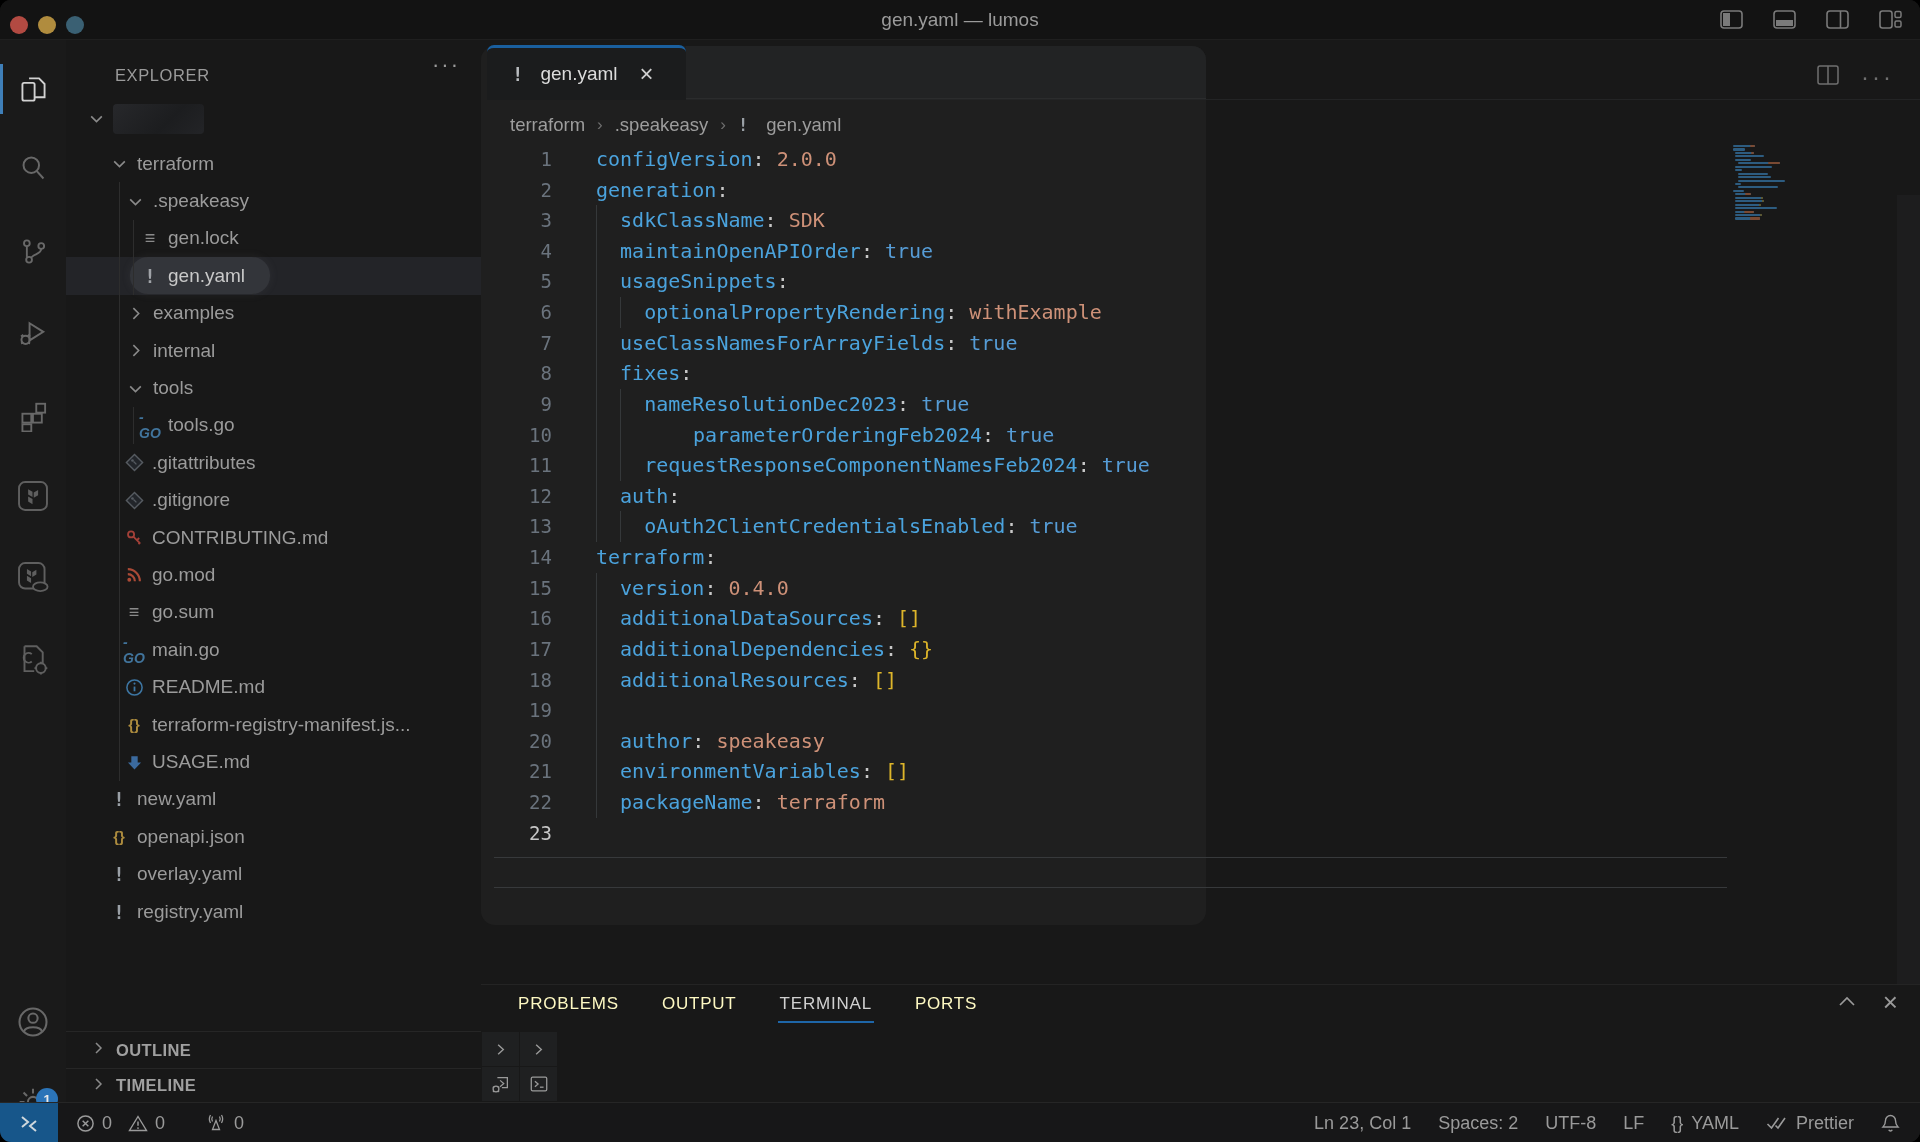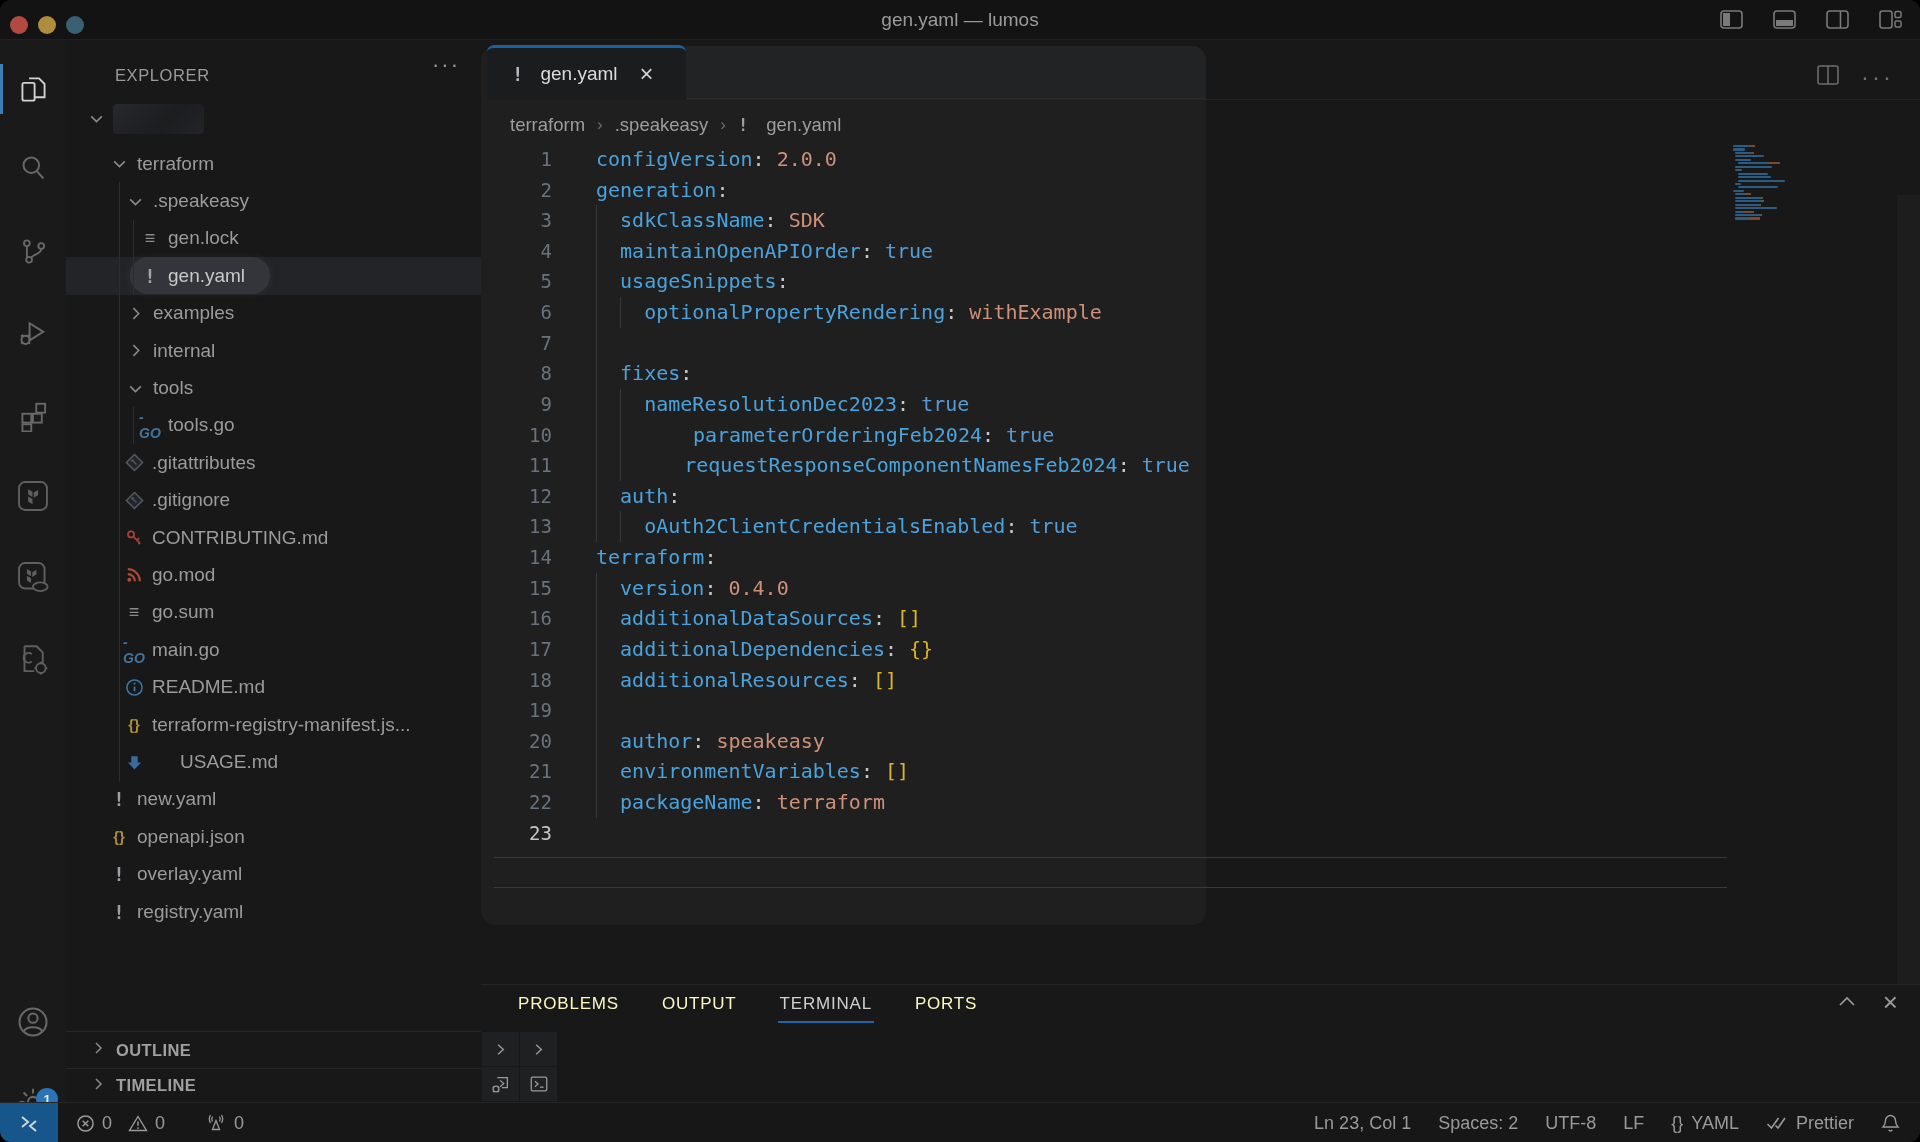--- a/index.html
+++ b/index.html
@@ -349,21 +349,21 @@
             </svg>
           </span>
           <span style="position: relative;">README.md</span>
         </div>
         <div class="tree-row" style="top: 561px; padding-left: 57px;">
           <span class="ticon">
             <span class="braces">{}</span>
           </span>
           <span style="position: relative;">terraform-registry-manifest.js...</span>
         </div>
-        <div class="tree-row" style="top: 598.4px; padding-left: 57px; gap: 28px;">
+        <div class="tree-row" style="top: 598.4px; padding-left: 57px;">
           <span class="ticon">
             <svg width="17" height="17" viewBox="0 0 16 16">
               <path d="M5 2h6v6h3.2L8 14.5 1.8 8H5z" fill="#3b6a9e"></path>
             </svg>
           </span>
           <span style="position: relative;">USAGE.md</span>
         </div>
         <div class="tree-row" style="top: 635.8px; padding-left: 42px;">
           <span class="ticon">
             <span class="excl">!</span>
@@ -451,20 +451,21 @@
         </div>
         <div class="code-line" style="top: 153.1px;">
           <span class="lnum">6</span>
           <span class="cguide" style="left: 115px; top: 0px; height: 30.62px;"></span>
           <span class="cguide" style="left: 139.09px; top: 0px; height: 30.62px;"></span>
           <span class="ltext" style="left: 163.18px;"><span class="tk-k">optionalPropertyRendering</span><span class="tk-p">: </span><span class="tk-s">withExample</span></span>
         </div>
         <div class="code-line" style="top: 183.72px;">
           <span class="lnum">7</span>
           <span class="cguide" style="left: 115px; top: 0px; height: 30.62px;"></span>
+          <span class="ltext" style="left: 139.09px;"><span class="tk-k">useClassNamesForArrayFields</span><span class="tk-p">: </span><span class="tk-b">true</span></span>
         </div>
         <div class="code-line" style="top: 214.34px;">
           <span class="lnum">8</span>
           <span class="cguide" style="left: 115px; top: 0px; height: 30.62px;"></span>
           <span class="ltext" style="left: 139.09px;"><span class="tk-k">fixes</span><span class="tk-p">:</span></span>
         </div>
         <div class="code-line" style="top: 244.96px;">
           <span class="lnum">9</span>
           <span class="cguide" style="left: 115px; top: 0px; height: 30.62px;"></span>
           <span class="cguide" style="left: 139.09px; top: 0px; height: 30.62px;"></span>
@@ -473,21 +474,21 @@
         <div class="code-line" style="top: 275.58px;">
           <span class="lnum">10</span>
           <span class="cguide" style="left: 115px; top: 0px; height: 30.62px;"></span>
           <span class="cguide" style="left: 139.09px; top: 0px; height: 30.62px;"></span>
           <span class="ltext" style="left: 168px; margin-left: 44px;"><span class="tk-k">parameterOrderingFeb2024</span><span class="tk-p">: </span><span class="tk-b">true</span></span>
         </div>
         <div class="code-line" style="top: 306.2px;">
           <span class="lnum">11</span>
           <span class="cguide" style="left: 115px; top: 0px; height: 30.62px;"></span>
           <span class="cguide" style="left: 139.09px; top: 0px; height: 30.62px;"></span>
-          <span class="ltext" style="left: 163.18px; margin-left: 40px;"><span class="tk-k">requestResponseComponentNamesFeb2024</span><span class="tk-p">: </span><span class="tk-b">true</span></span>
+          <span class="ltext" style="left: 163.18px;"><span class="tk-k">requestResponseComponentNamesFeb2024</span><span class="tk-p">: </span><span class="tk-b">true</span></span>
         </div>
         <div class="code-line" style="top: 336.82px;">
           <span class="lnum">12</span>
           <span class="cguide" style="left: 115px; top: 0px; height: 30.62px;"></span>
           <span class="ltext" style="left: 139.09px;"><span class="tk-k">auth</span><span class="tk-p">:</span></span>
         </div>
         <div class="code-line" style="top: 367.44px;">
           <span class="lnum">13</span>
           <span class="cguide" style="left: 115px; top: 0px; height: 30.62px;"></span>
           <span class="cguide" style="left: 139.09px; top: 0px; height: 30.62px;"></span>

